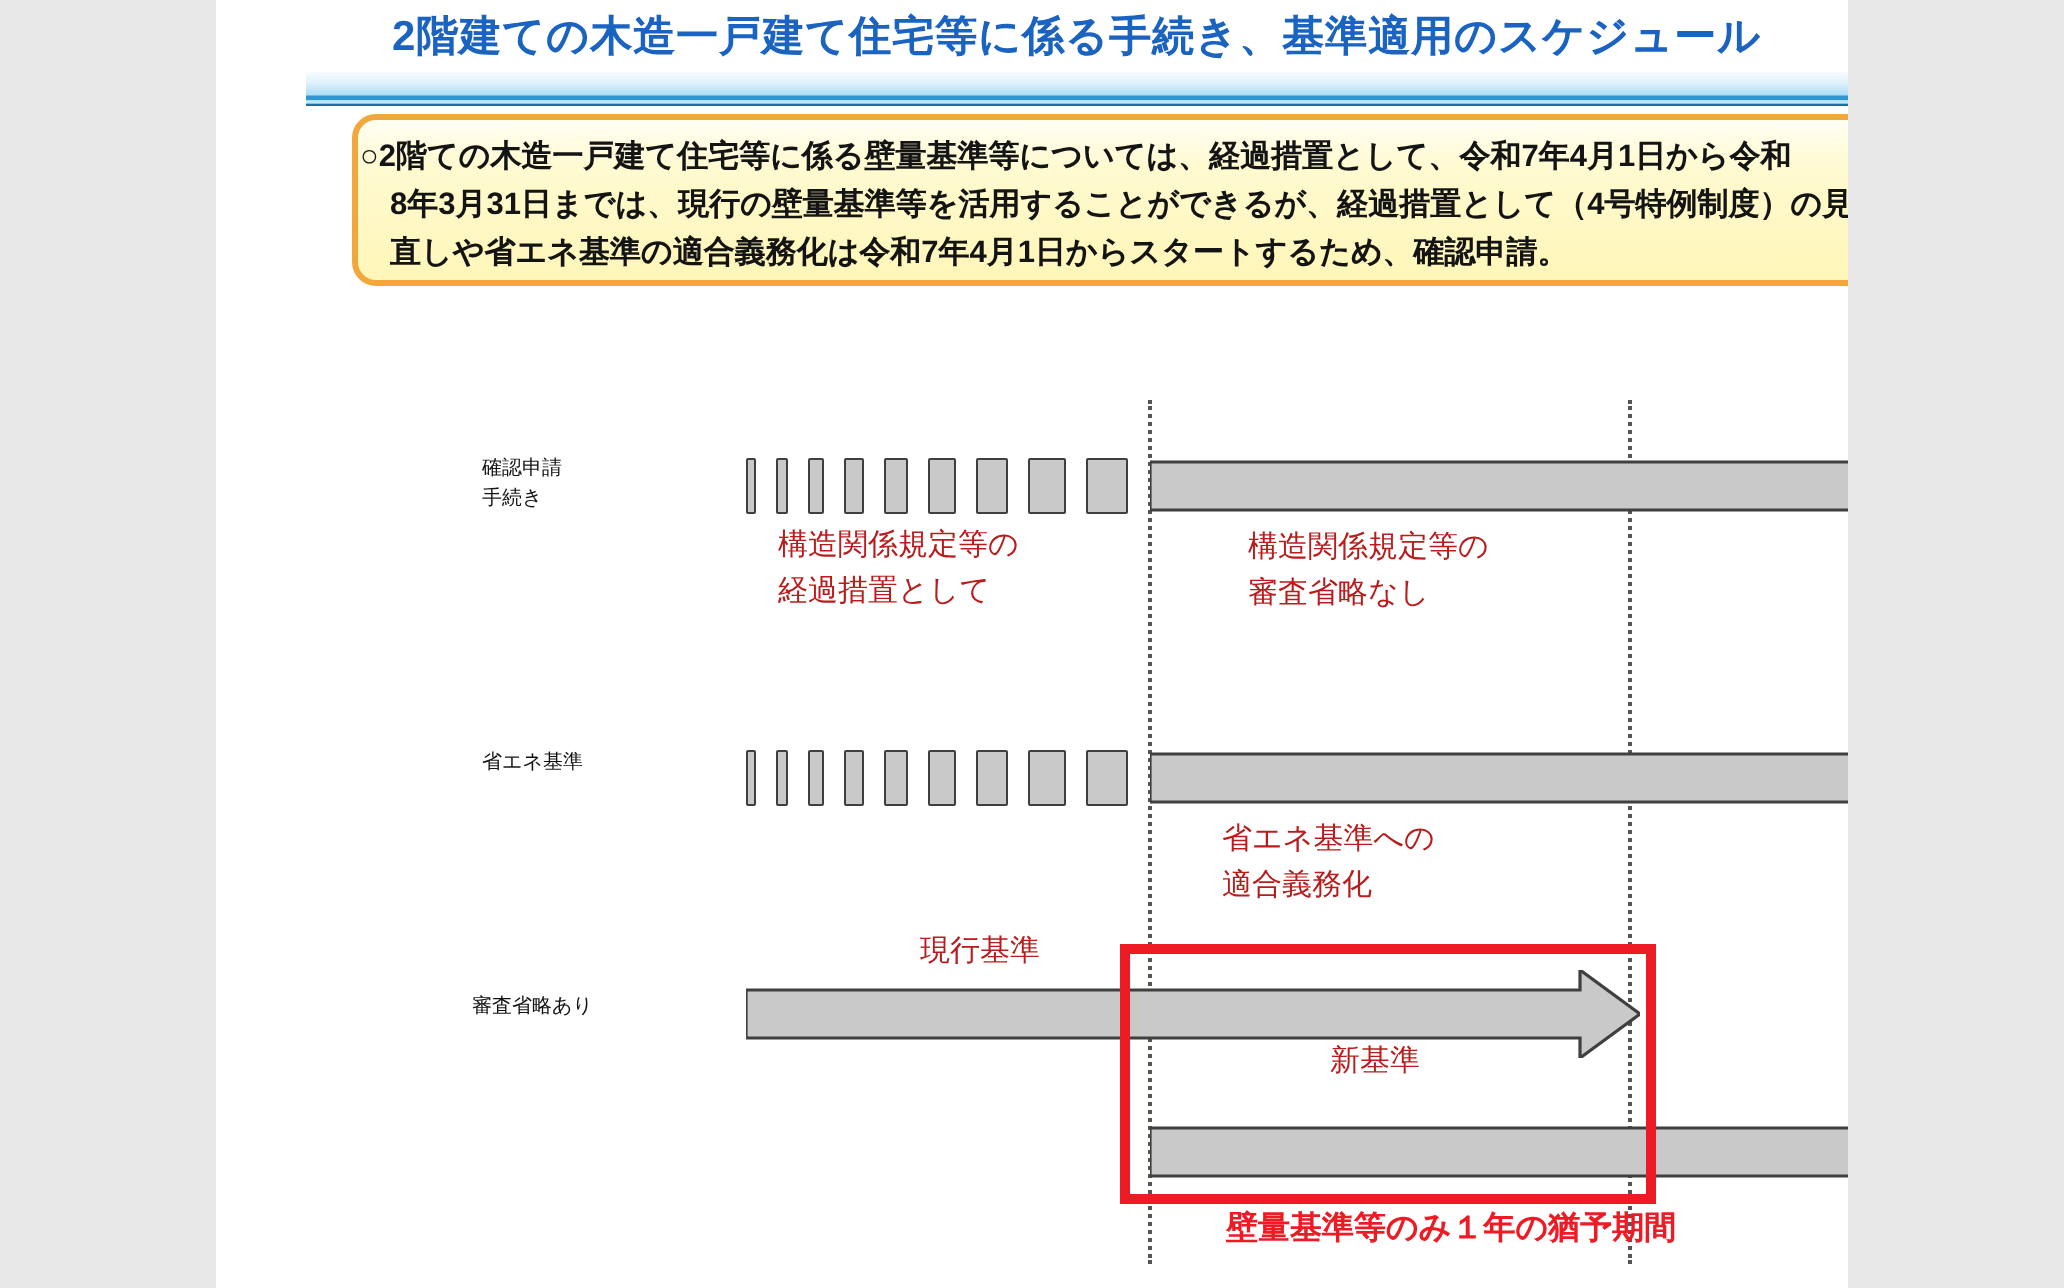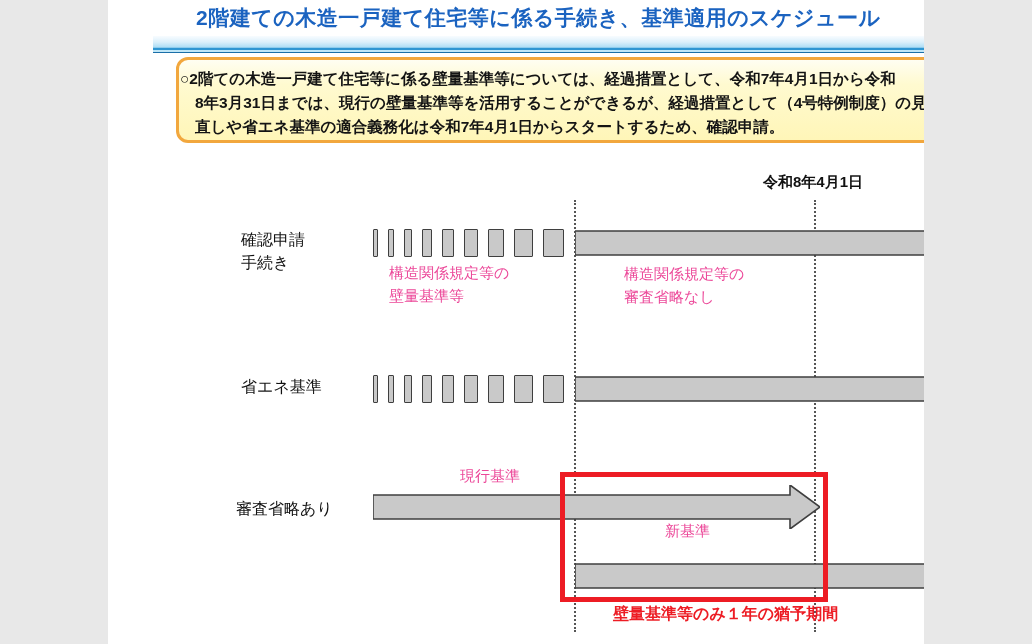--- a/index.html
+++ b/index.html
@@ -32,26 +32,26 @@
   .notice-line.indent { padding-left:15px; }
   
   .milestone { position:absolute; top:173px; width:160px; text-align:center;
     font-size:15px; font-weight:bold; color:#111; }
   .m0 { left:382px; } .m1 { left:625px; }
   .vline {
     position:absolute; top:200px; height:432px; width:0;
     border-left:2px dotted #555; z-index:1;
   }
   .v0 { left:466px; } .v1 { left:706px; }
-  .row-label { position:absolute; font-size:16px; color:#111; line-height:1.45; }
+  .row-label { position:absolute; font-size:10px; color:#111; line-height:1.45; }
   .segments { position:absolute; display:flex; align-items:stretch; gap:10px; height:28px; z-index:2; }
   .seg { background:#c9c9c9; border:1.6px solid #3f3f3f; border-radius:1px; box-sizing:border-box; }
   .arrow { position:absolute; z-index:2; }
   .arrow polygon { fill:#c9c9c9; stroke:#3f3f3f; stroke-width:1.6; stroke-linejoin:miter; }
-  .flow-label { position:absolute; font-size:15px; color:#ec4899; line-height:1.55; z-index:3; }
+  .flow-label { position:absolute; font-size:15px; color:#b91c1c; line-height:1.55; z-index:3; }
   .red-box {
     position:absolute; left:452px; top:472px; width:258px; height:120px;
     border:5px solid #ed1c24; z-index:4; background:transparent;
   }
   .grace-note {
     position:absolute; left:505px; top:604px; z-index:4;
     font-size:16px; font-weight:bold; color:#ed1c24; white-space:nowrap;
   }
   .page-number { position:absolute; left:993px; top:604px; font-size:19px; color:#222; }
 </style>
@@ -72,21 +72,20 @@
     <span class="agency-name">国土交通省</span>
   </div>
   <div class="title-band"></div>
 
   <div class="notice">
     <div class="notice-line">○2階ての木造一戸建て住宅等に係る壁量基準等については、経過措置として、令和7年4月1日から令和</div>
     <div class="notice-line indent">8年3月31日までは、現行の壁量基準等を活用することができるが、経過措置として（4号特例制度）の見</div>
     <div class="notice-line indent">直しや省エネ基準の適合義務化は令和7年4月1日からスタートするため、確認申請。</div>
   </div>
 
-  <div class="milestone m1">令和8年4月1日</div>
 
   <div class="vline v0"></div>
   <div class="vline v1"></div>
 
   <div class="row-label" style="left:133px; top:228px;">
     <div>確認申請</div>
     <div>手続き</div>
   </div>
   <div class="segments" style="left:265px; top:229px;">
       <div class="seg" style="width: 5px;"></div>
@@ -97,21 +96,21 @@
       <div class="seg" style="width: 14px;"></div>
       <div class="seg" style="width: 16px;"></div>
       <div class="seg" style="width: 19px;"></div>
       <div class="seg" style="width: 21px;"></div>
     </div>
   <svg class="arrow" style="left:467px; top:221px;" width="411" height="44">
     <polygon points="0,10 381,10 381,0 411,22 381,44 381,34 0,34"></polygon>
   </svg>
   <div class="flow-label" style="left:281px; top:261px;">
     <div>構造関係規定等の</div>
-    <div>壁量基準等</div>
+    <div>経過措置として</div>
   </div>
   <div class="flow-label" style="left:516px; top:262px;">
     <div>構造関係規定等の</div>
     <div>審査省略なし</div>
   </div>
 
   <div class="row-label" style="left:133px; top:375px;">
     <div>省エネ基準</div>
   </div>
   <div class="segments" style="left:265px; top:375px;">
@@ -121,20 +120,24 @@
       <div class="seg" style="width: 10px;"></div>
       <div class="seg" style="width: 12px;"></div>
       <div class="seg" style="width: 14px;"></div>
       <div class="seg" style="width: 16px;"></div>
       <div class="seg" style="width: 19px;"></div>
       <div class="seg" style="width: 21px;"></div>
     </div>
   <svg class="arrow" style="left:467px; top:367px;" width="411" height="44">
     <polygon points="0,10 381,10 381,0 411,22 381,44 381,34 0,34"></polygon>
   </svg>
+  <div class="flow-label" style="left:503px; top:408px;">
+    <div>省エネ基準への</div>
+    <div>適合義務化</div>
+  </div>
 
   <div class="row-label" style="left:128px; top:497px;">
     <div>審査省略あり</div>
   </div>
   <div class="flow-label" style="left:352px; top:464px;">現行基準</div>
   <svg class="arrow" style="left:265px; top:485px;" width="447" height="44">
     <polygon points="0,10 417,10 417,0 447,22 417,44 417,34 0,34"></polygon>
   </svg>
   <div class="flow-label" style="left:557px; top:519px;">新基準</div>
   <svg class="arrow" style="left:467px; top:554px;" width="411" height="44">

